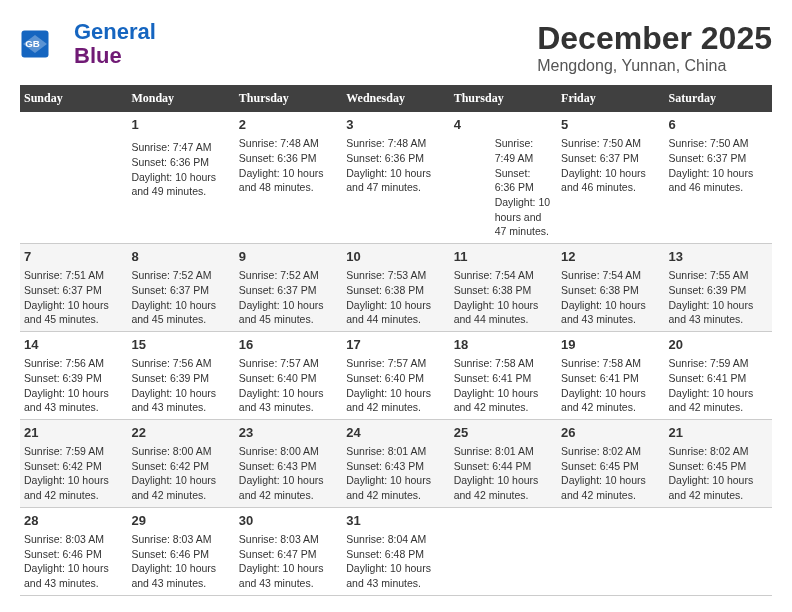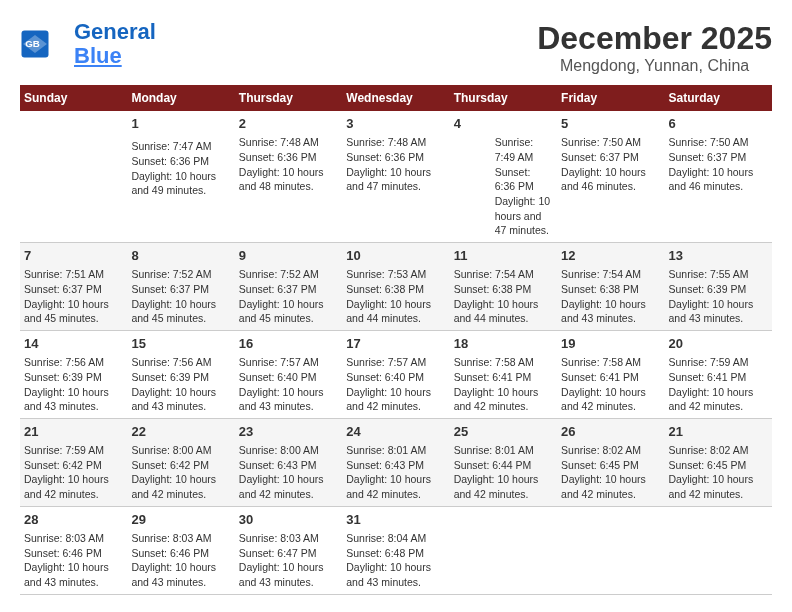--- a/index.html
+++ b/index.html
@@ -29,43 +29,44 @@
     }
     .logo-text span {
       color: #1565c0;
     }
     .logo-icon {
       width: 30px;
       height: 30px;
       margin-right: 4px;
     }
     .title-block {
-      text-align: center;
+      text-align: left;
     }
     .month-title {
       font-size: 32px;
       font-weight: bold;
       color: #333;
     }
     .location-title {
       font-size: 16px;
       color: #555;
     }
     table {
       width: 100%;
       border-collapse: collapse;
       font-size: 11px;
     }
     thead tr th {
-      background-color: #7f1d1d;
+      background-color: #404040;
       color: #fff;
       padding: 6px 4px;
       text-align: left;
       font-size: 12px;
       font-weight: bold;
+      font-family: Liberation Serif, serif;
     }
     tbody tr {
       border-bottom: 1px solid #ccc;
     }
     tbody tr:nth-child(odd) {
       background: #fff;
     }
     tbody tr:nth-child(even) {
       background: #f5f5f5;
     }
@@ -94,21 +95,21 @@
   <div class="logo">
     <svg class="logo-icon" viewBox="0 0 40 40">
       <rect x="2" y="2" width="36" height="36" rx="4" fill="#1565c0"></rect>
       <polygon points="20,8 36,20 20,32 4,20" fill="white" opacity="0.3"></polygon>
       <text x="7" y="24" font-size="13" font-weight="bold" fill="white" font-family="Arial">GB</text>
     </svg>
     <div>
       <div class="logo-text">
         <span>General</span>
       </div>
-      <div class="logo-text" style="color:#3b82f6;text-decoration:underline;">Blue</div>
+      <div class="logo-text" style="color:#701a75;">Blue</div>
     </div>
   </div>
   <div class="title-block">
     <div class="month-title">December 2025</div>
     <div class="location-title">Mengdong, Yunnan, China</div>
   </div>
 </div>
 
 <table>
   <thead>

